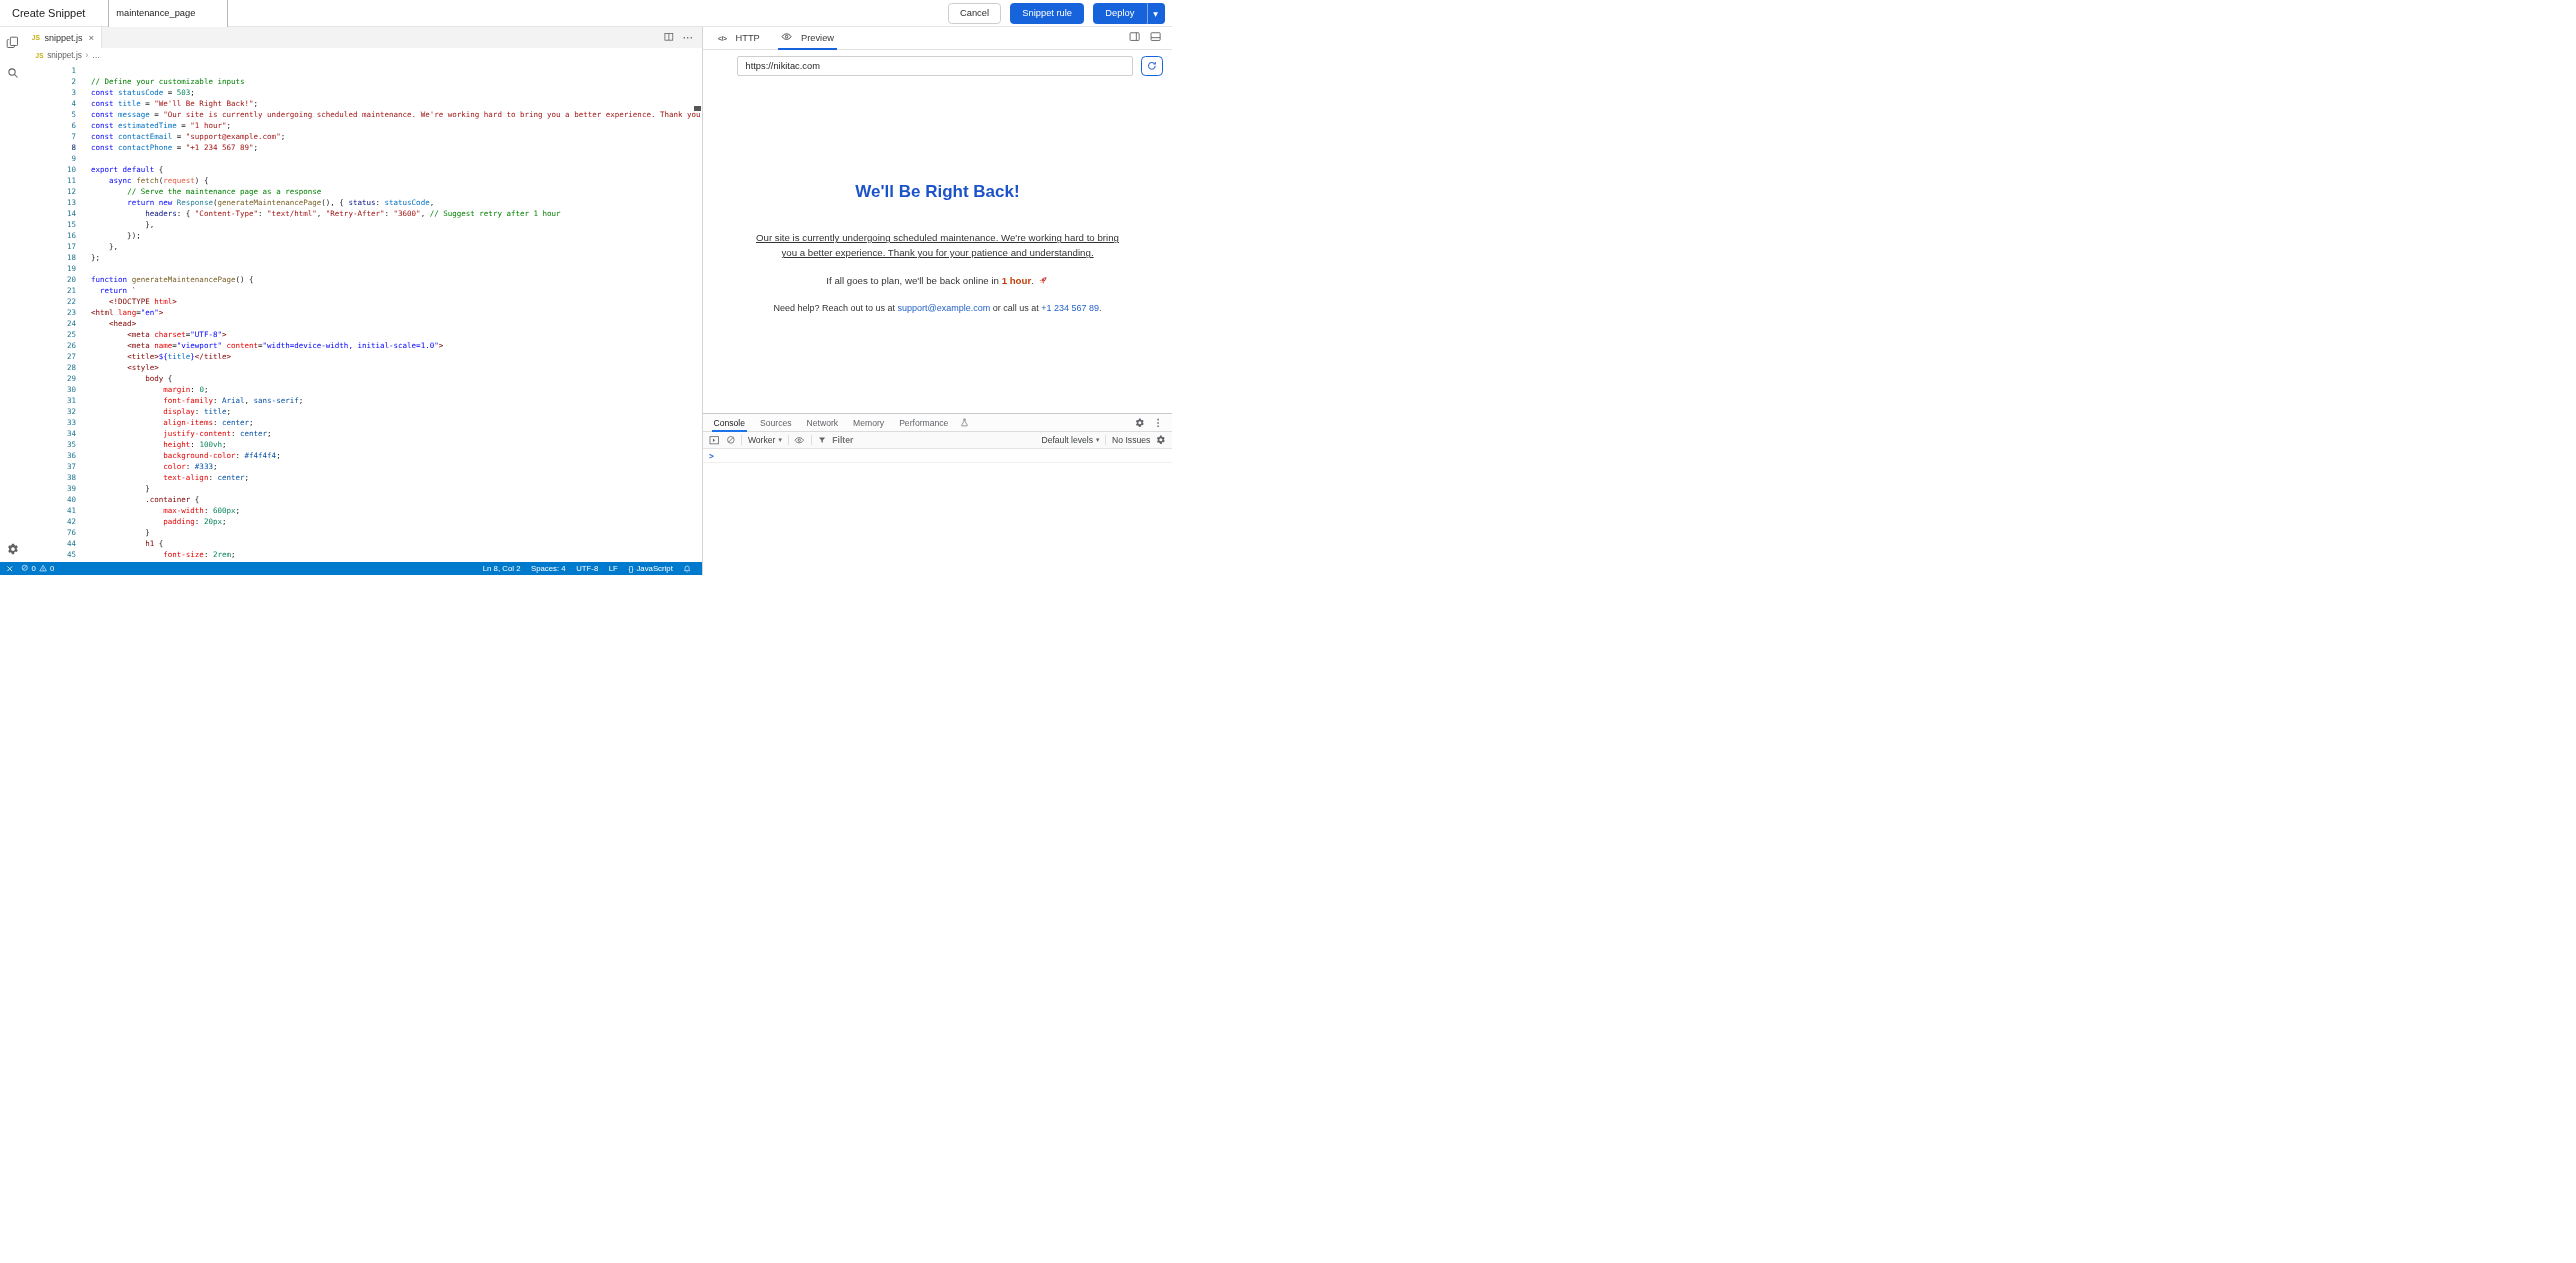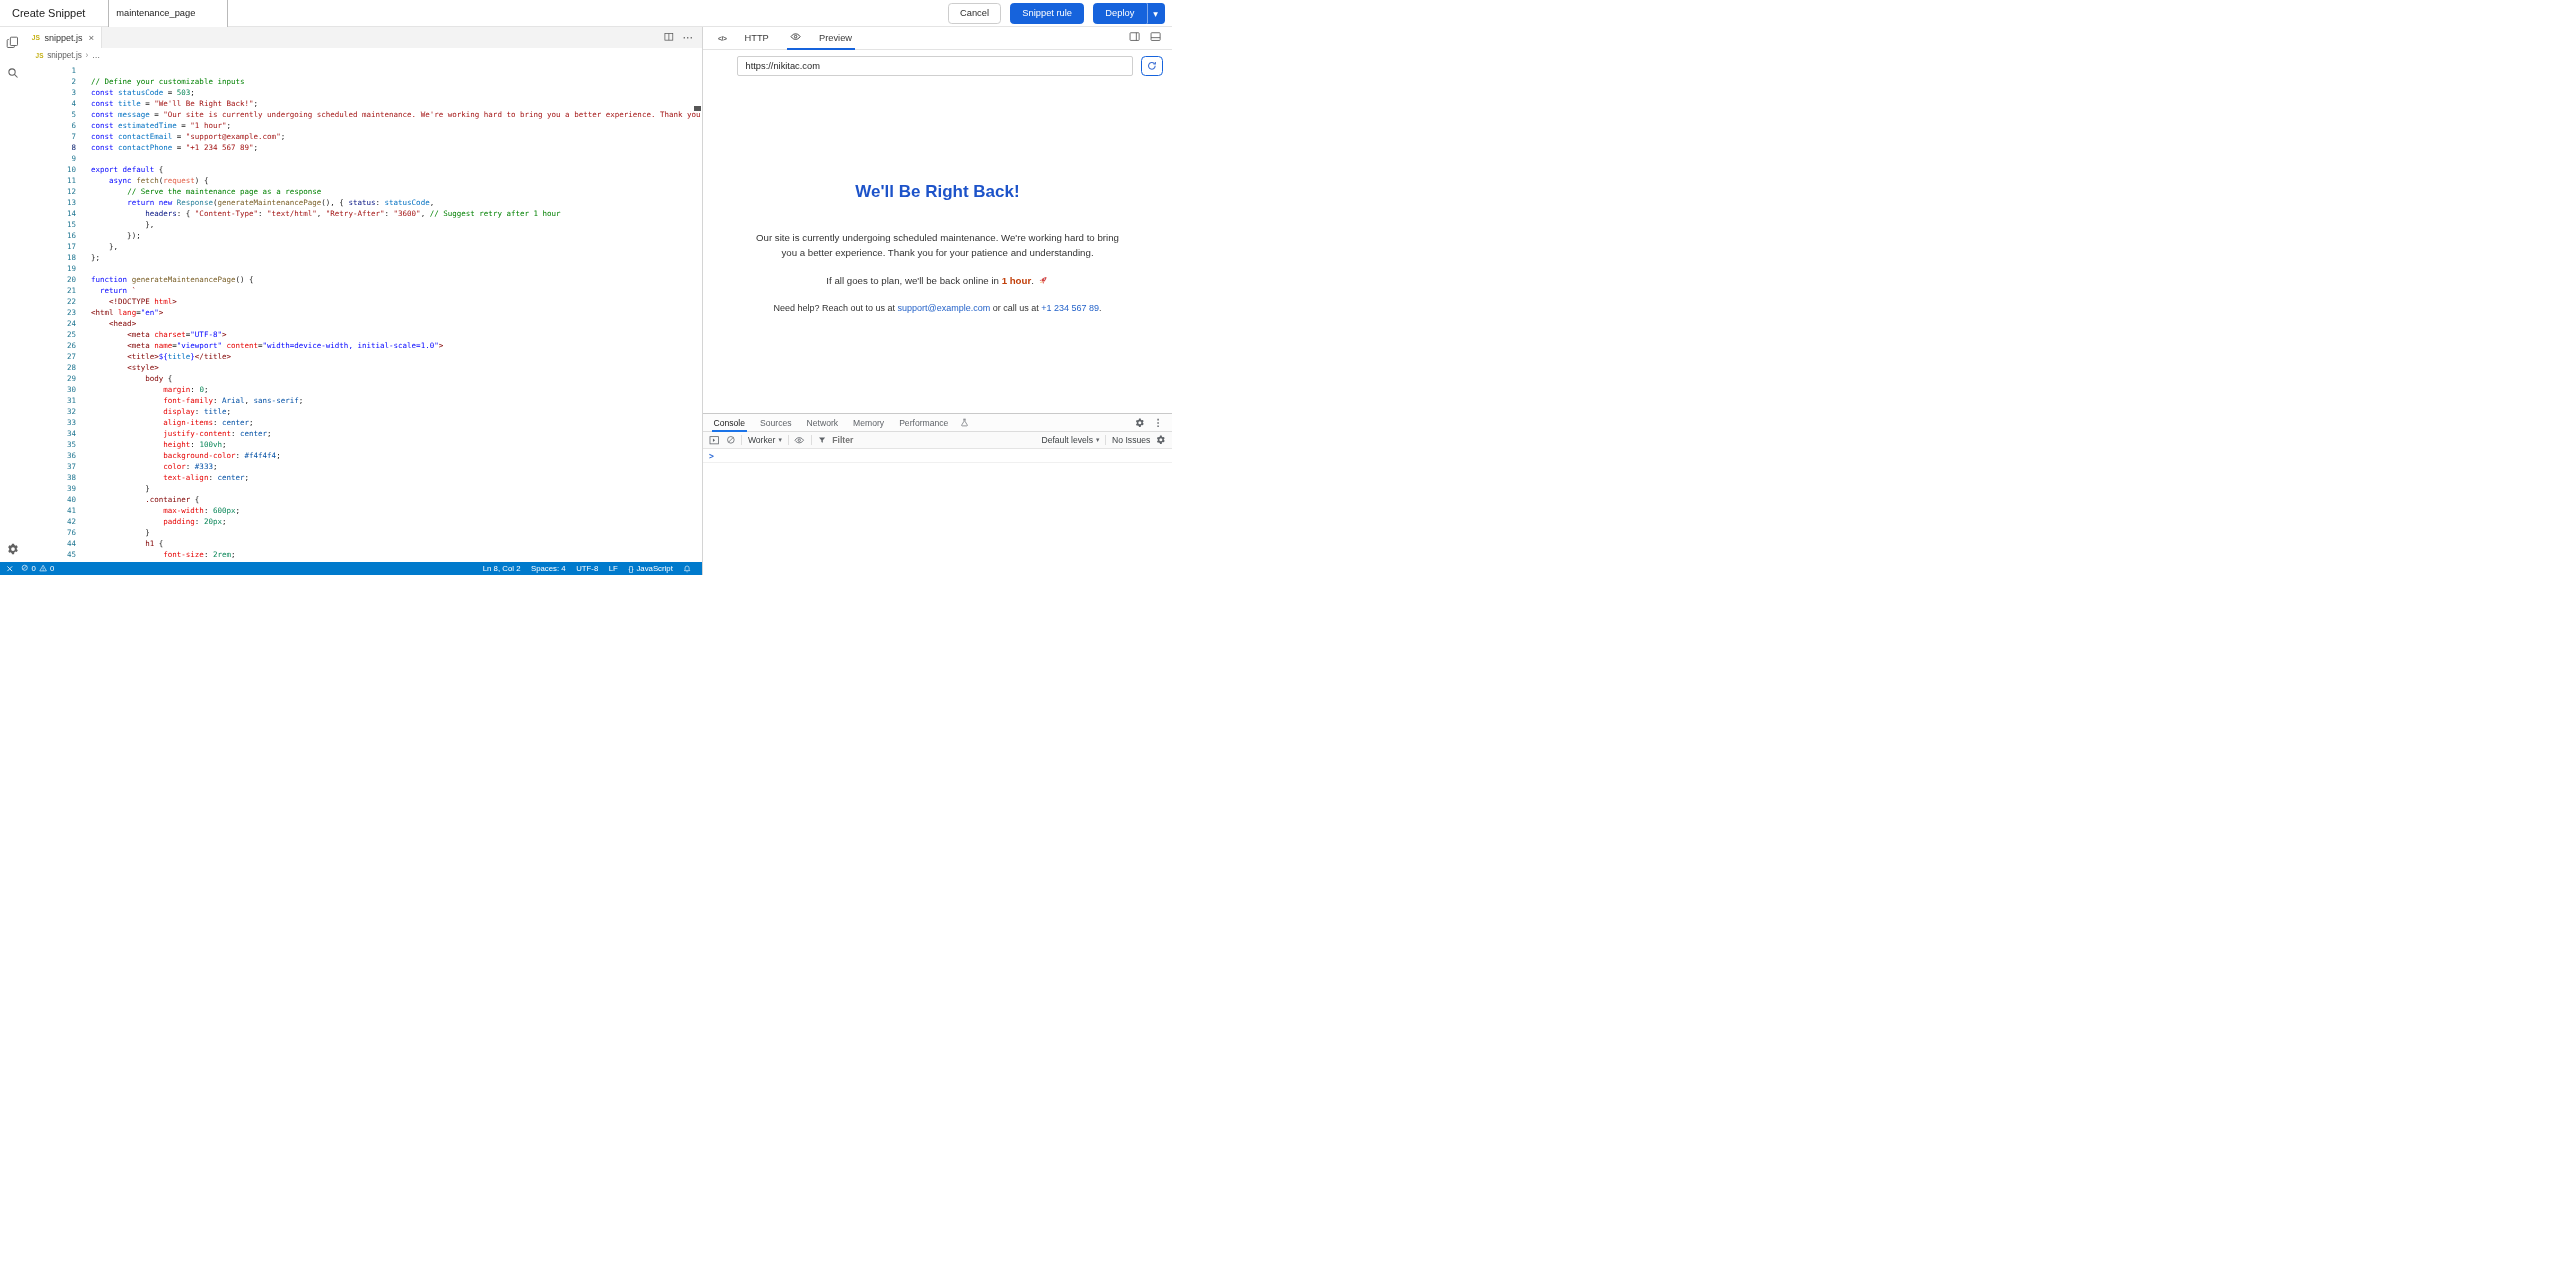--- a/index.html
+++ b/index.html
@@ -69,35 +69,35 @@
   
   .statusbar { height:12.7px; flex:none; background:#007acc; color:#fff; display:flex; align-items:center;
                font-size:7.8px; padding:0 10.5px 0 6px; gap:7.5px; }
   .sb-item { display:inline-flex; align-items:center; gap:3px; cursor:pointer; white-space:nowrap; }
   .sb-right { margin-left:auto; display:flex; align-items:center; gap:10.5px; }
   .brace-glyph { font-size:7.5px; opacity:.95; }
   
   .right { flex:1; display:flex; flex-direction:column; min-width:0; background:#fff; }
   .ptabs { height:23px; flex:none; display:flex; align-items:stretch; padding:0 7.5px; gap:6px;
            border-bottom:0.7px solid #e3e3e3; }
-  .ptab { display:flex; align-items:center; gap:18px; padding:0 7.5px; font-size:9.3px; color:#3a3a3a;
+  .ptab { display:flex; align-items:center; gap:9px; padding:0 7.5px; font-size:9.3px; color:#3a3a3a;
           position:relative; cursor:pointer; }
   .ptab.active::after { content:""; position:absolute; left:4.5px; right:4.5px; bottom:-0.7px; height:1.5px; background:#1663dc; }
   .code-glyph { font-size:6.7px; font-weight:bold; color:#555; letter-spacing:-0.4px; }
   .ptab-icons { margin-left:auto; display:flex; align-items:center; gap:10.5px; color:#555; padding-right:3px; }
   .urlrow { flex:none; display:flex; align-items:center; gap:7.5px; padding:6px 9px 6.7px; }
   .urlinput { flex:1; height:20px; border:0.7px solid #cfcfcf; border-radius:2px; padding:0 7.5px;
               font-size:9.3px; color:#1f1f1f; font-family:inherit;margin-left:25px; }
   .refresh-btn { width:22.4px; height:20px; border:1.5px solid #1663dc; border-radius:4.5px; background:#fff;
                  color:#3c6fd4; display:flex; align-items:center; justify-content:center; cursor:pointer; }
   
   .viewport { flex:1; min-height:0; display:flex; align-items:center; justify-content:center; background:#fff; }
   .mpage { width:374px; text-align:center; color:#333; font-size:9.7px; }
   .mpage h1 { font-size:17px; margin:0 0 28px; color:#1d53c9; font-weight:bold; }
-  .m-msg { margin:0 0 15px; line-height:1.55; }
+  .m-msg { margin:0 0 15px; line-height:1.55;text-decoration:underline; }
   .m-eta { margin:0 0 15.7px; }
   .eta-strong { color:#c2410c; font-weight:bold; }
   .m-contact { font-size:9px; margin:0; }
   .plink { color:#2563c9; text-decoration:none; cursor:pointer; }
   .rocket { vertical-align:-1.5px; margin-left:1.5px; }
   
   .devtools { height:162px; flex:none; border-top:0.7px solid #c9c9c9; display:flex; flex-direction:column; background:#fff; }
   .dt-tabs { height:18px; flex:none; display:flex; align-items:stretch; padding:0 3px;
              border-bottom:0.7px solid #dcdcdc; background:#fcfcfc; font-size:8.6px; color:#5f6368; }
   .dt-tab { display:flex; align-items:center; padding:0 7.5px; position:relative; cursor:pointer; }

